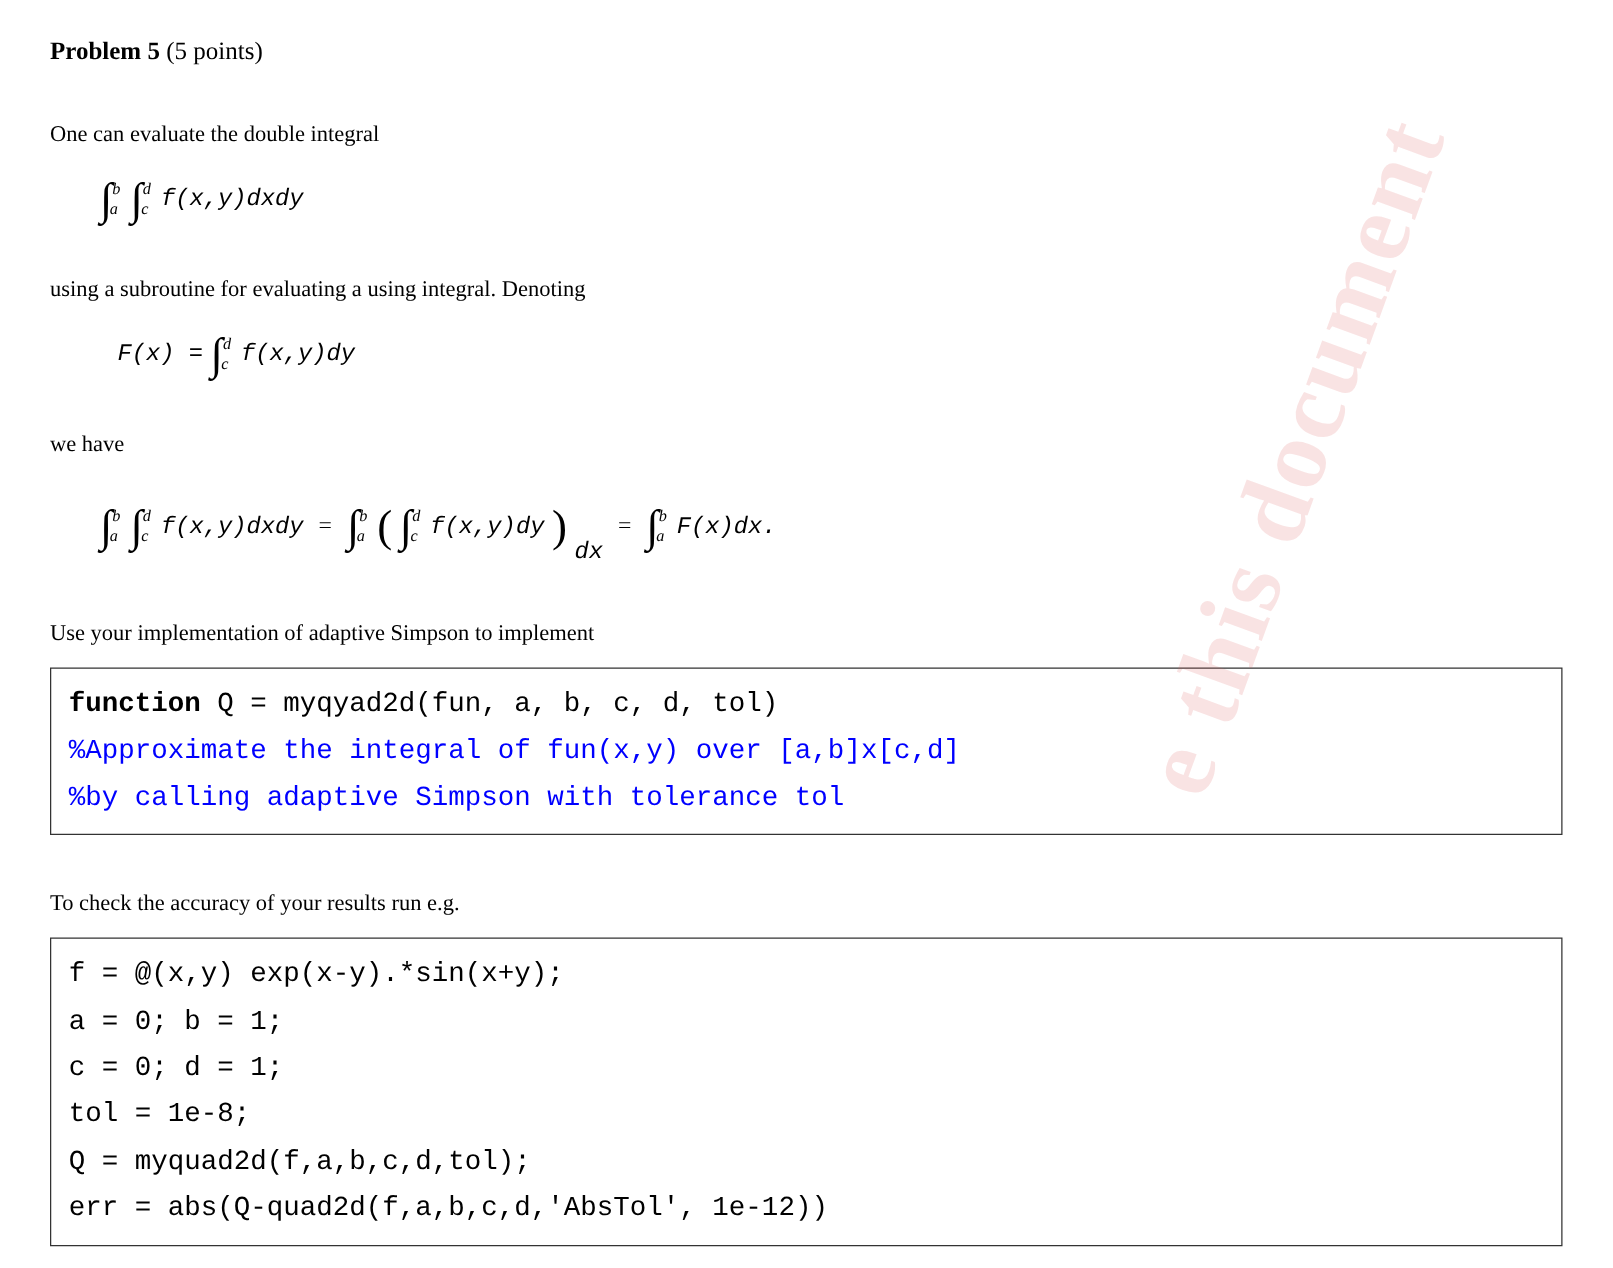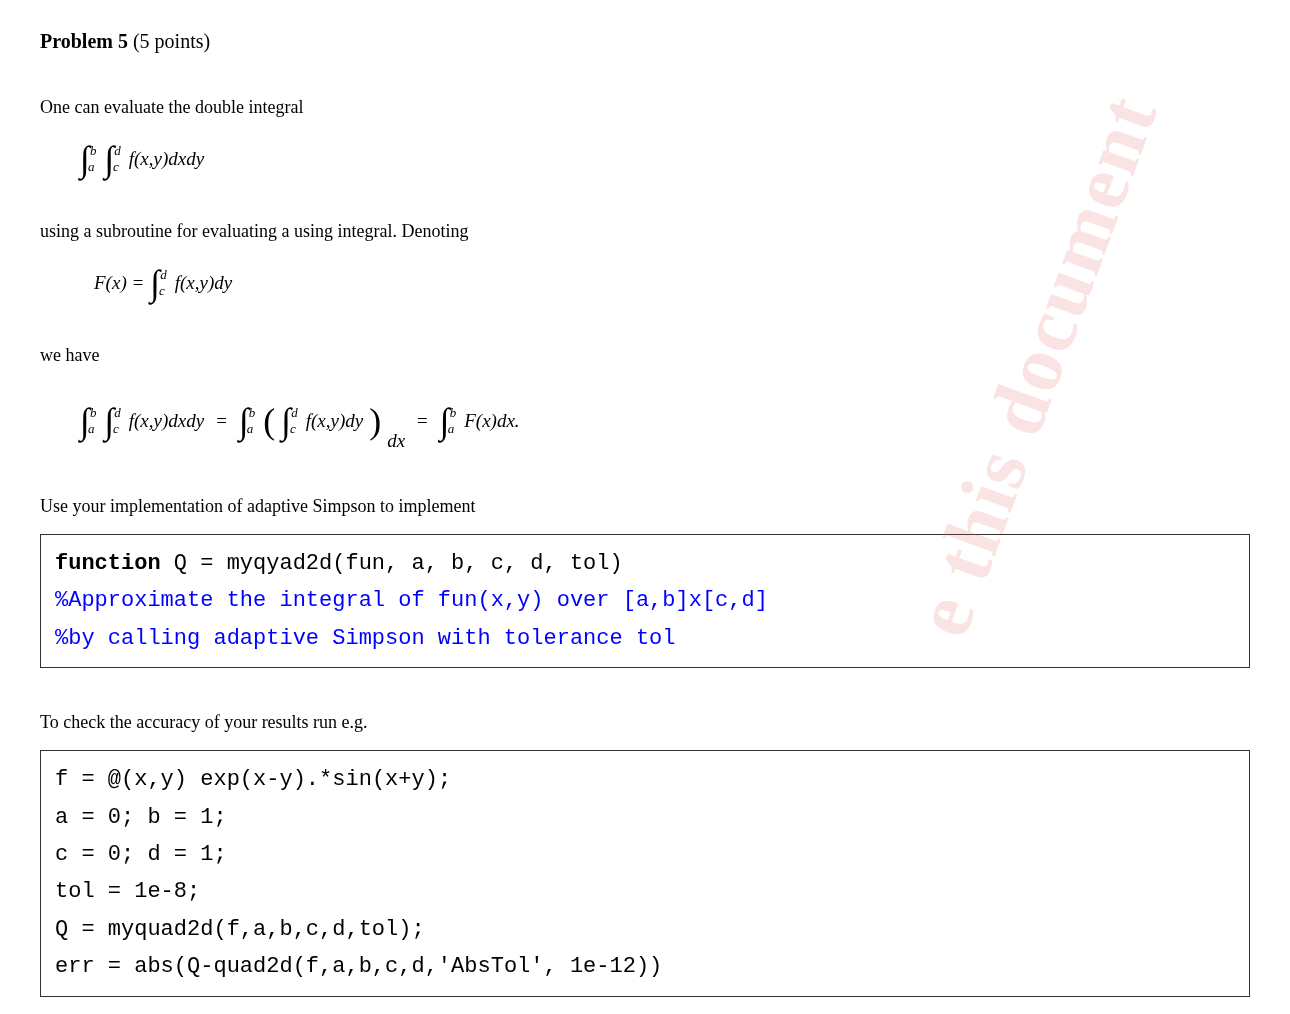--- a/index.html
+++ b/index.html
@@ -75,20 +75,21 @@
 
     .integral-limits .lower {
       align-self: flex-end;
       margin-right: 2px;
     }
 
     .integrand {
       font-style: italic;
       color: #000000;
       font-size: 19px;
+      font-family: Liberation Mono, monospace;
     }
 
     
     .code-block {
       border: 1.5px solid #333;
       padding: 10px 14px;
       margin: 14px 0;
       font-family: "Courier New", Courier, monospace;
       font-size: 22px;
       background: #ffffff;

